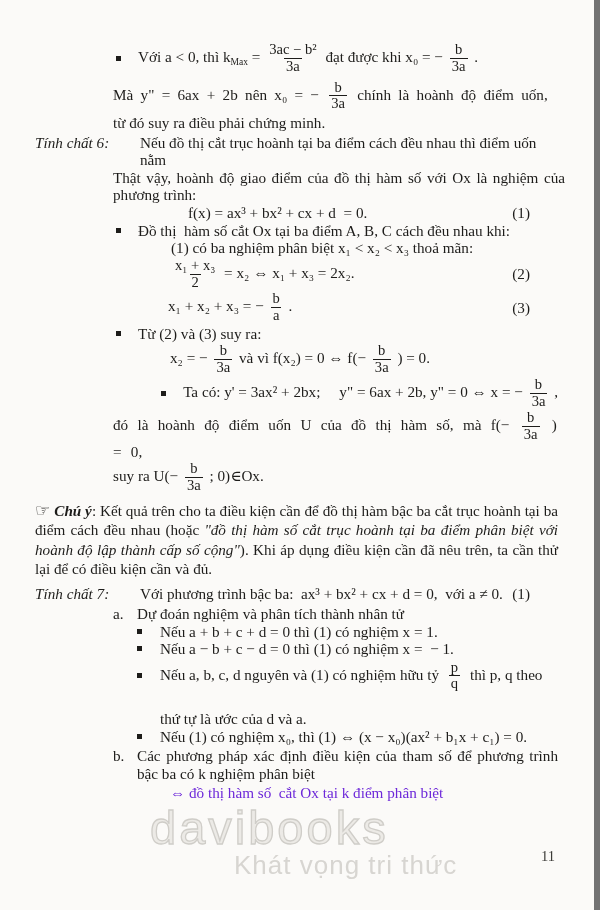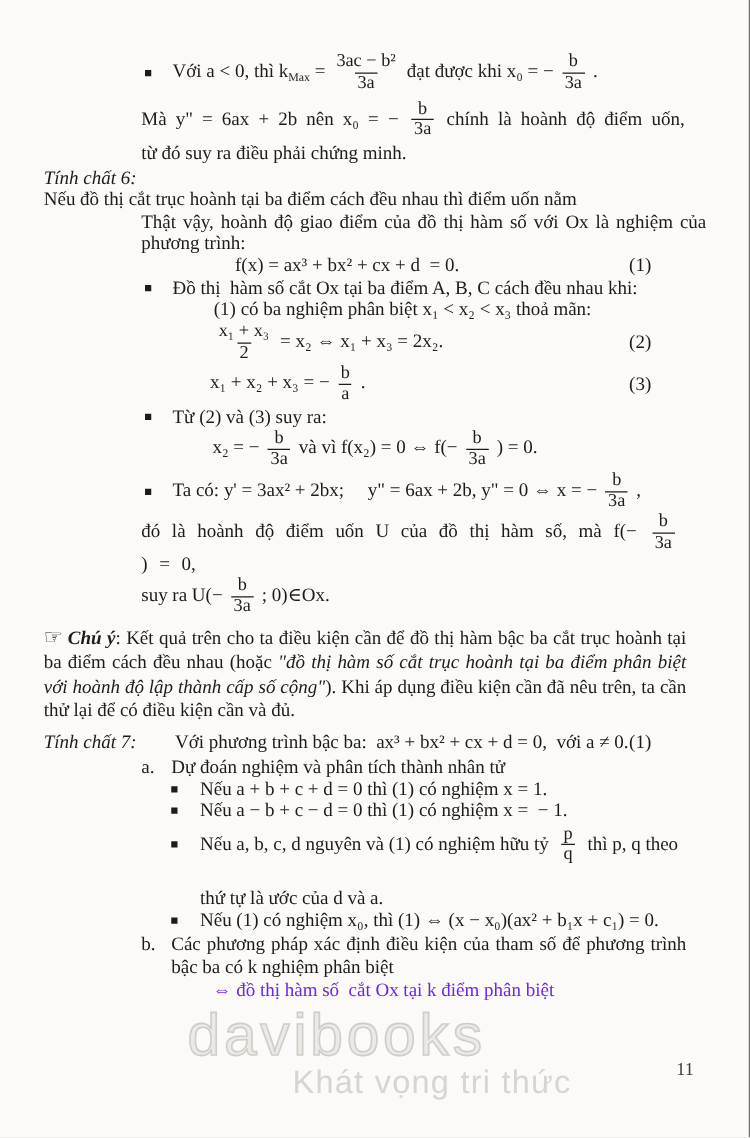--- a/index.html
+++ b/index.html
@@ -1,22 +1,22 @@
 <!DOCTYPE html>
 <html><head>
 <meta charset="utf-8">
 <style>
   html,body{margin:0;padding:0;background:#e9e8e5;}
   .page{
     position:relative; width:600px; height:910px; box-sizing:border-box;
     margin:0 auto; background:#fbfaf8; overflow:hidden;
-    padding:42px 50px 0 35px;
+    padding:42px 36px 0 35px;
     font-family:"Liberation Serif","DejaVu Serif",serif;
     font-size:15.2px; line-height:17.6px; color:#1d1c1a;
-    border-right:1px solid #737373;
+    border-right:6px solid #737373;
   }
   .body{margin-left:78px;}
   .pre{white-space:pre-wrap;}
   .it{font-style:italic;}
   .bi{font-style:italic;font-weight:bold;}
   .just{text-align:justify;}
   .b-row{display:flex;align-items:center;}
   .bullet{width:5px;height:5px;background:#1d1c1a;flex:none;}
   .b-row>.bullet{margin:0 17px 0 3px;}
   .sub-row>.bullet{margin:0 18px 0 24px;}
@@ -54,21 +54,21 @@
     <div class="b-row" style="margin-bottom:5px;">
       <span class="bullet"></span>
       <span class="pre"><span>Với a &lt; 0, thì k</span><sub class="ssub">Max</sub><span> = </span><span class="frac"><span class="num">3ac − b²</span><span class="den">3a</span></span><span> đạt được khi x₀ = − </span><span class="frac"><span class="num">b</span><span class="den">3a</span></span><span> .</span></span>
     </div>
 
     <div class="pre ws1" style="margin-bottom:2px;"><span>Mà y" = 6ax + 2b nên x₀ = − </span><span class="frac"><span class="num">b</span><span class="den">3a</span></span><span> chính là hoành độ điểm uốn,</span></div>
 
     <div>từ đó suy ra điều phải chứng minh.</div>
   </div>
 
-  <div class="lblrow" style="margin-top:2px;flex-direction:column;">
+  <div class="lblrow" style="margin-top:2px;">
     <span class="lbl">Tính chất 6:</span>
     <span>
       <span style="display:block;">Nếu đồ thị cắt trục hoành tại ba điểm cách đều nhau thì điểm uốn nằm</span>
     </span>
   </div>
 
   <div class="body">
     <div class="just" style="width:452px;">Thật vậy, hoành độ giao điểm của đồ thị hàm số với Ox là nghiệm của phương trình:</div>
 
     <div class="eqrow">
@@ -94,21 +94,21 @@
       <span class="eqnum">(3)</span>
     </div>
 
     <div class="b-row">
       <span class="bullet"></span>
       <span>Từ (2) và (3) suy ra:</span>
     </div>
 
     <div class="pre" style="padding-left:57px;margin:1px 0;"><span>x₂ = − </span><span class="frac"><span class="num">b</span><span class="den">3a</span></span><span> và vì f(x₂) = 0 ⇔ f(− </span><span class="frac"><span class="num">b</span><span class="den">3a</span></span><span> ) = 0.</span></div>
 
-    <div class="b-row" style="margin:1px 0;">
+    <div class="b-row" style="margin:1px 0;justify-content:flex-end;">
       <span class="bullet"></span>
       <span class="pre"><span>Ta có: y' = 3ax² + 2bx;     y" = 6ax + 2b, y" = 0 ⇔ x = − </span><span class="frac"><span class="num">b</span><span class="den">3a</span></span><span> ,</span></span>
     </div>
 
     <div class="pre ws2" style="margin:1px 0;"><span>đó là hoành độ điểm uốn U của đồ thị hàm số, mà f(− </span><span class="frac"><span class="num">b</span><span class="den">3a</span></span><span> ) = 0,</span></div>
 
     <div class="pre" style="margin:1px 0;"><span>suy ra U(− </span><span class="frac"><span class="num">b</span><span class="den">3a</span></span><span> ; 0)∈Ox.</span></div>
   </div>
 
   <div class="just" style="margin-top:7px;line-height:19.5px;">

